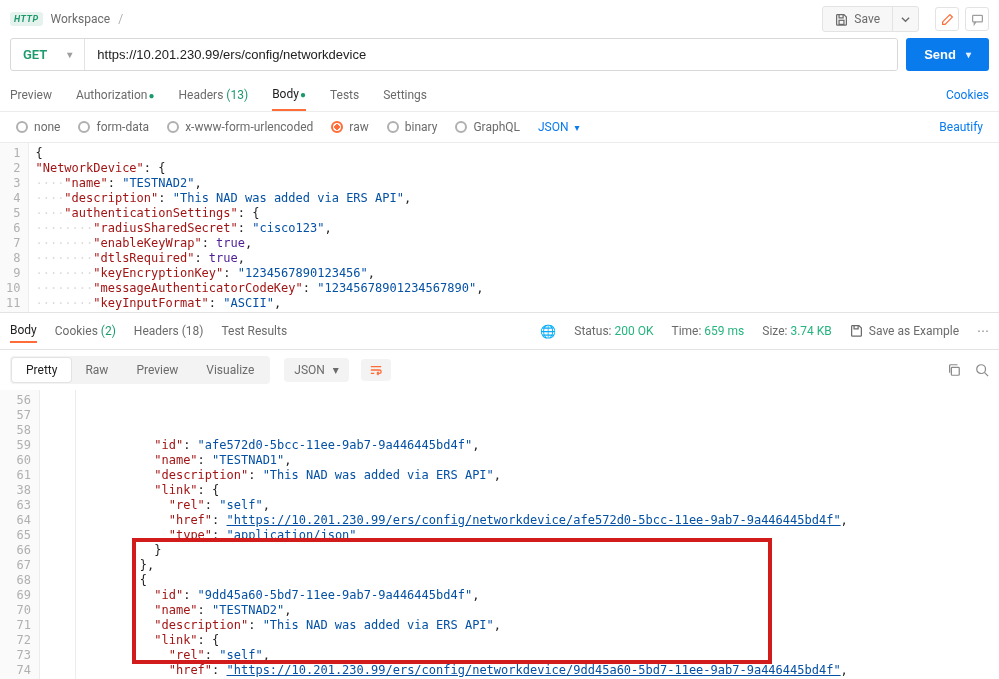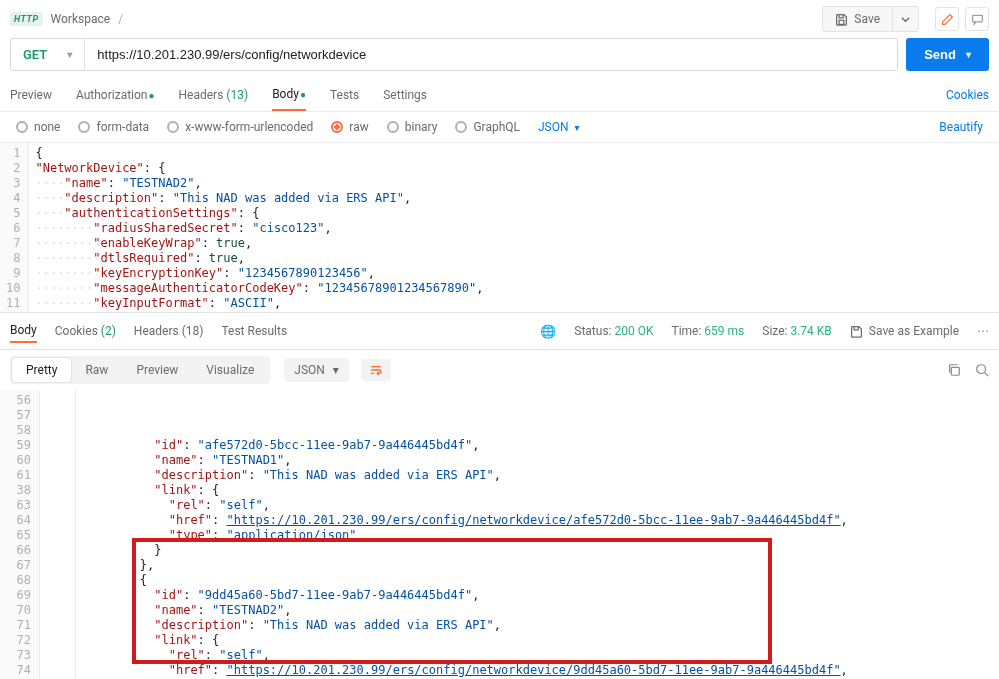--- a/index.html
+++ b/index.html
@@ -170,40 +170,40 @@
     padding: 3px 8px 3px 6px;
     border-right: 1px solid #ececec;
     user-select: none;
   }
   .gutter div { height: 15px; }
   .code { padding: 3px 6px; white-space: pre; color: #212121; }
   .code .ln { height: 15px; }
   .ws { color: #dcdcdc; }
   .key { color: #a31515; }
   .str { color: #0451a5; }
-  .bool { color: #14532d; }
+  .bool { color: #4c1d95; }
   .punc { color: #212121; }
 
   
   .resp-bar {
     display: flex;
     align-items: center;
     border-top: 1px solid #e3e3e3;
     border-bottom: 1px solid #e3e3e3;
     padding: 6px 10px;
     font-size: 12px;
     color: #6b6b6b;
     gap: 18px;
   }
   .resp-tab { cursor: pointer; padding: 4px 0; }
   .resp-tab.active { color: #212121; border-bottom: 2px solid #ff6c37; }
   .resp-bar .fill { flex: 1; }
   .globe { color: #c94a4a; font-size: 13px; }
   .status-green { color: #26b47f; }
-  .save-example { display: flex; align-items: center; gap: 6px; cursor: pointer; }
+  .save-example { display: flex; gap: 6px; cursor: pointer; }
 
   
   .view-row {
     display: flex;
     align-items: center;
     padding: 6px 10px;
     gap: 4px;
     background: #fff;
     font-size: 12px;
     color: #6b6b6b;

